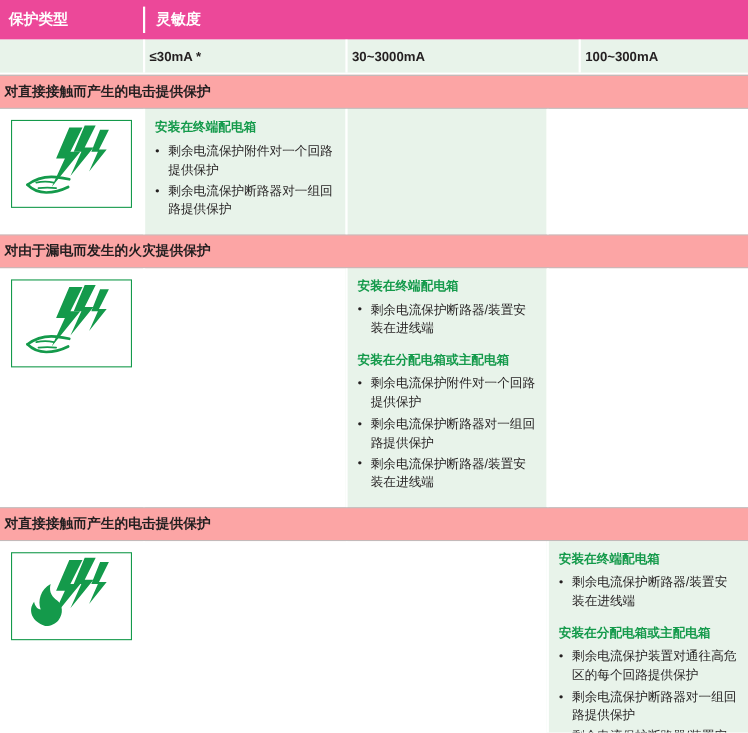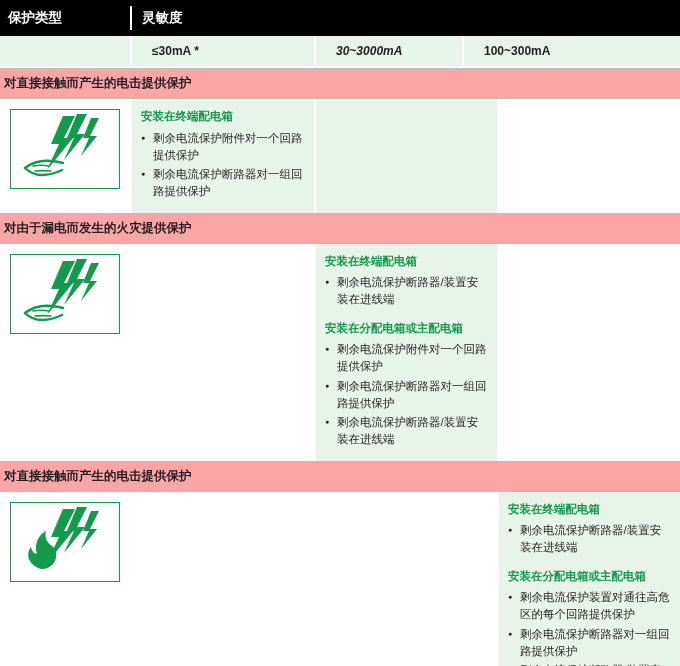--- a/index.html
+++ b/index.html
@@ -17,21 +17,21 @@
   .sheet {
     position: relative;
     width: 680px;
     height: 666px;
     background: #ffffff;
   }
   
   .hdr {
     display: flex;
     height: 36px;
-    background: #000000;
+    background: #ec4899;
     color: #ffffff;
     font-weight: bold;
     font-size: 13.5px;
     align-items: center;
   }
   .hdr .c0 {
     width: 130px;
     padding-left: 8px;
     box-sizing: border-box;
   }
@@ -50,29 +50,29 @@
     height: 30px;
     background: #e8f3ea;
     font-weight: bold;
     font-size: 12px;
     align-items: center;
     border-bottom: 2px solid #ffffff;
   }
   .subhdr .s0 { width: 130px; }
   .subhdr .s1, .subhdr .s2, .subhdr .s3 {
     width: 183px;
-    padding-left: 20px;
+    padding-left: 4px;
     box-sizing: border-box;
     border-left: 2px solid #ffffff;
     height: 30px;
     display: flex;
     align-items: center;
   }
   .subhdr .s1 { width: 184px; }
-  .subhdr .s2 { width: 148px; font-style: italic; }
+  .subhdr .s2 { width: 212px; }
   .subhdr .s3 { width: 150px; text-align: right; }
 
   
   .sect {
     font-weight: bold;
     font-size: 12.5px;
     padding: 6px 0 6px 4px;
     border-top: 1px solid #bdbdbd;
     border-bottom: 1px solid #bdbdbd;
     background: #fca5a5;

